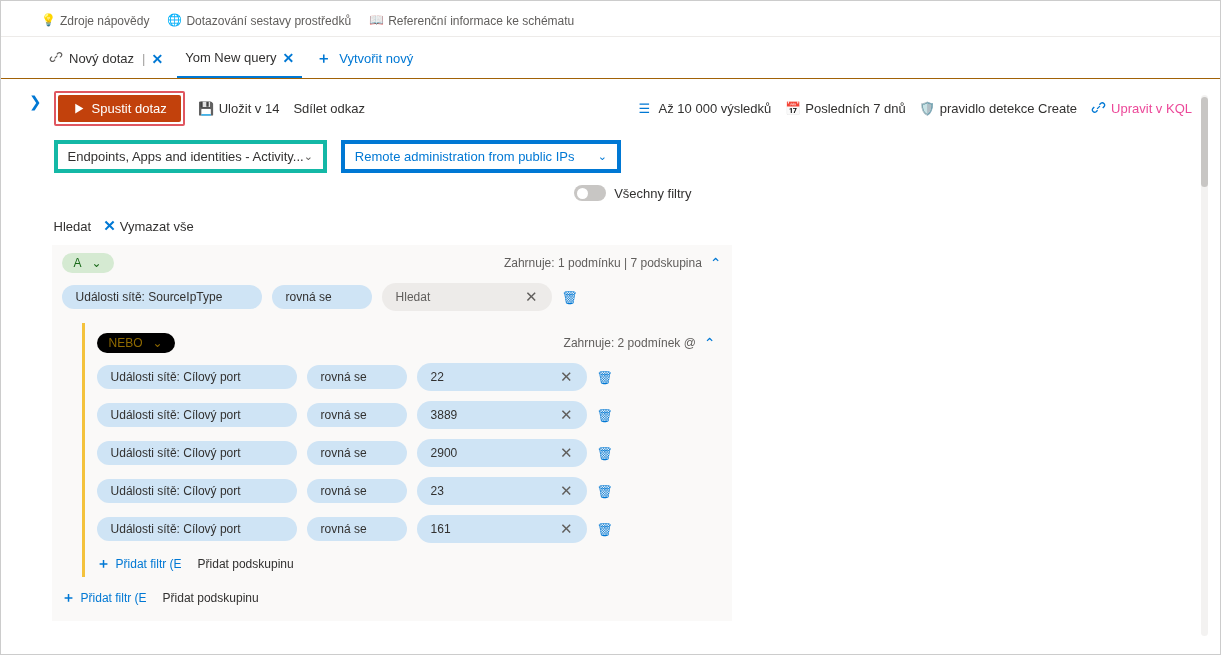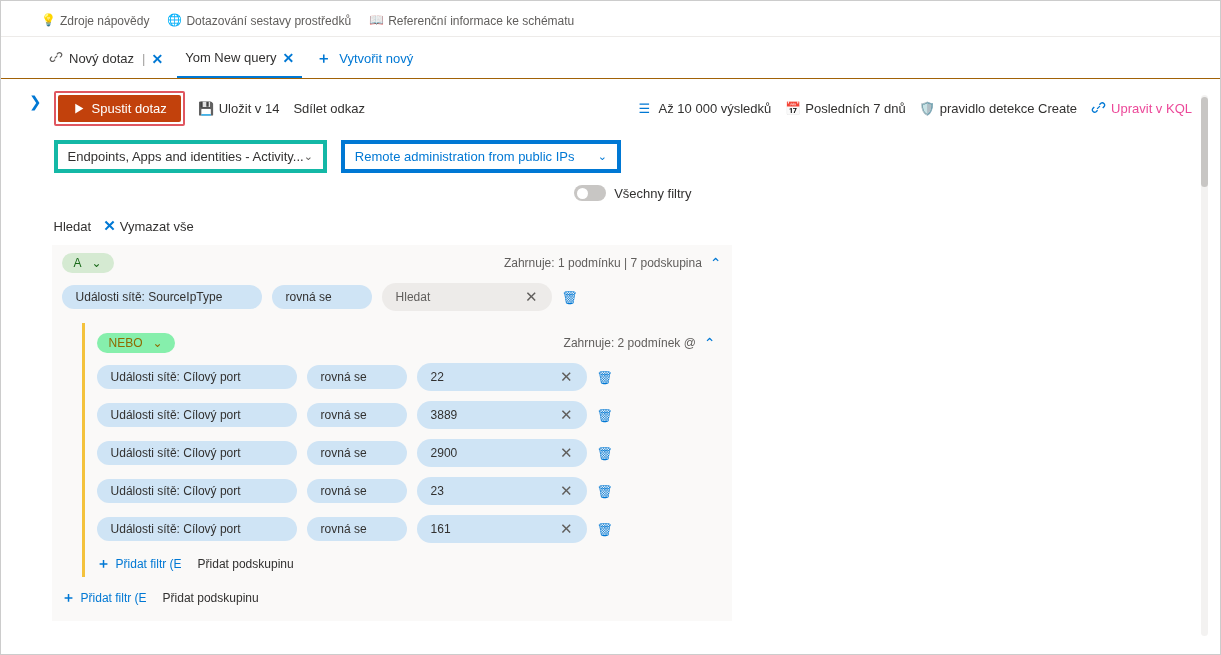--- a/index.html
+++ b/index.html
@@ -34,21 +34,21 @@
 .dropdown.blue .chev { color: #0078d4; }
 .toggle-row { display: flex; align-items: center; gap: 8px; padding: 2px 0 10px 2px; justify-content: center; }
 .toggle { width: 32px; height: 16px; background: #c8c6c4; border-radius: 8px; position: relative; cursor: pointer; }
 .toggle::after { content: ""; width: 11px; height: 11px; background: #fff; border-radius: 50%; position: absolute; top: 2.5px; left: 3px; }
 .filter-header { display: flex; align-items: center; gap: 12px; padding: 6px 0 10px 2px; font-size: 13px; }
 .clear-link { color: #323130; display: inline-flex; align-items: center; gap: 4px; cursor: pointer; }
 .clear-link .x { color: #0078d4; font-size: 15px; font-weight: bold; }
 .builder { background: #faf9f8; padding: 8px 10px 14px 10px; width: 680px; }
 .group-head { display: flex; align-items: center; }
 .group-label { display: inline-flex; align-items: center; gap: 10px; background: #d5ead2; color: #1a6a1a; padding: 3px 12px; border-radius: 12px; font-size: 12px; cursor: pointer; }
-.group-label.or { background: #86efac; color: #8f6a00; }
+.group-label.or { background: #000000; color: #8f6a00; }
 .group-summary { font-size: 12px; color: #605e5c; margin-left: auto; margin-right: 8px; }
 .collapse-caret { color: #0078d4; cursor: pointer; font-size: 14px; }
 .cond-row { display: flex; align-items: center; gap: 10px; margin-top: 10px; }
 .pill { background: #cfe4f5; border-radius: 14px; padding: 5px 14px; font-size: 12px; color: #323130; cursor: pointer; }
 .pill.field { min-width: 200px; }
 .pill.op { min-width: 100px; }
 .pill.val { min-width: 170px; display: inline-flex; justify-content: space-between; align-items: center; }
 .pill.val.light { background: #edebe9; color: #605e5c; }
 .pill .remove { color: #605e5c; font-size: 15px; cursor: pointer; }
 .del-icon { color: #0078d4; cursor: pointer; }

